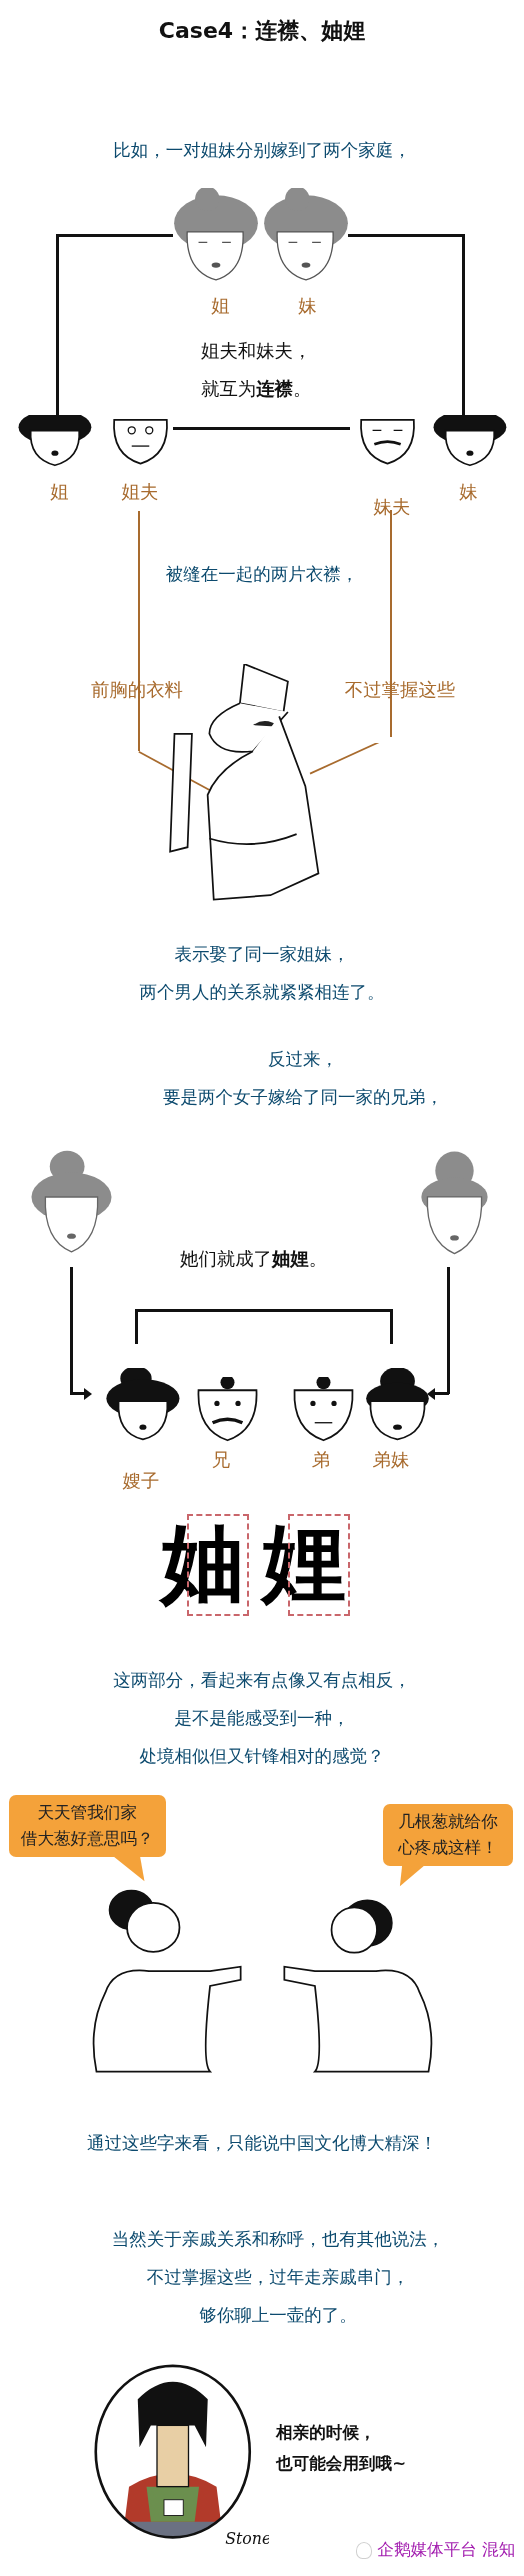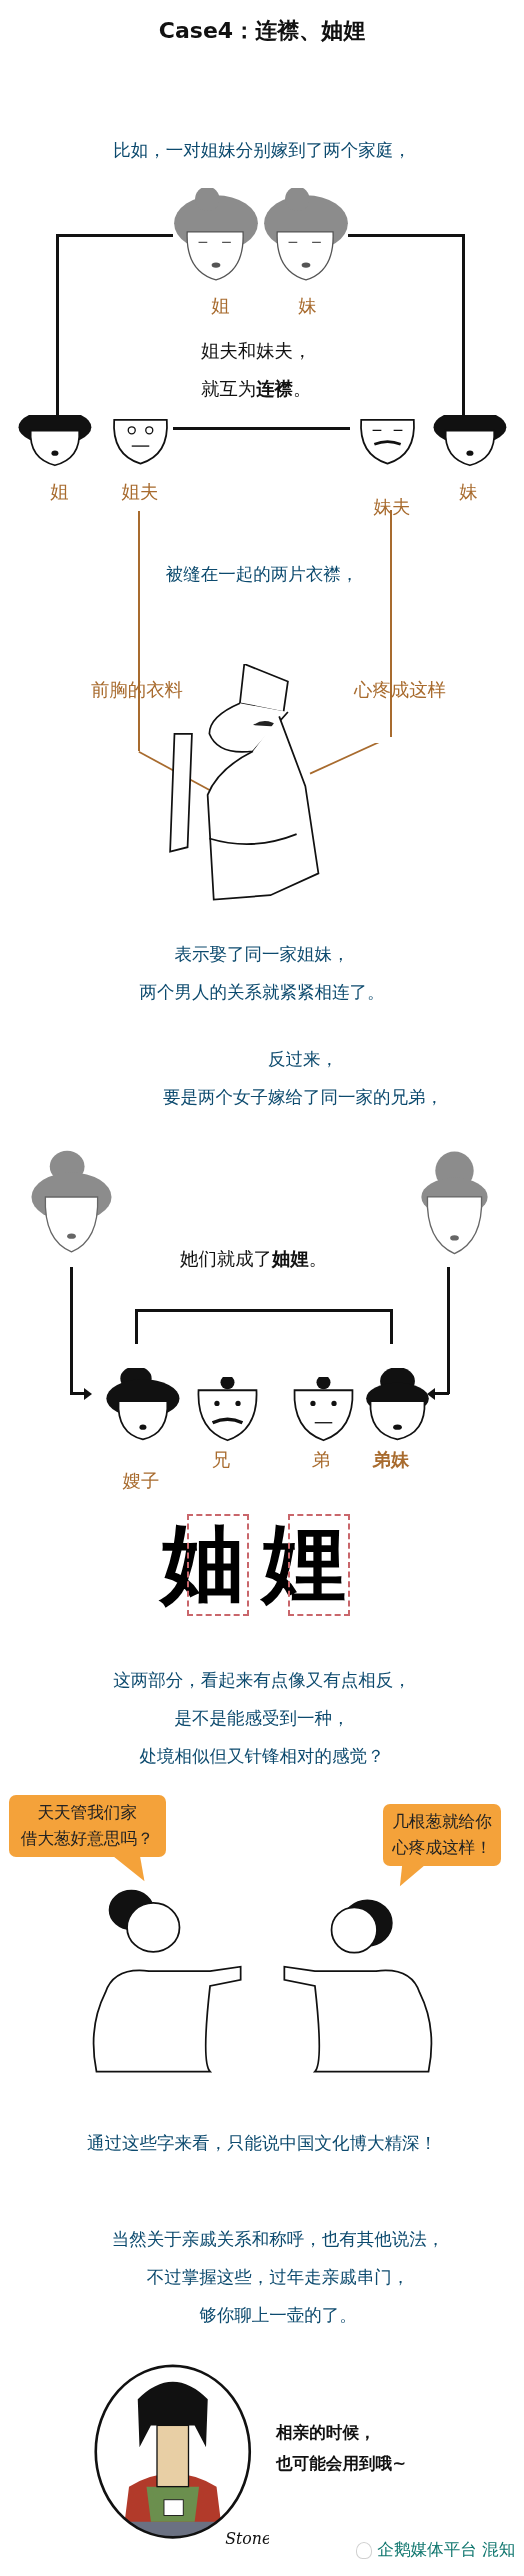--- a/index.html
+++ b/index.html
@@ -11,21 +11,21 @@
   .label { font-size:18.4px; color:#a86b2e; text-align:center; }
   .line { position:absolute; background:#111; }
   .oline { position:absolute; background:#a86b2e; }
   .arrow-down { position:absolute; width:0; height:0; border-left:6.1px solid transparent; border-right:6.1px solid transparent; border-top:8.7px solid #111; }
   .arrow-right { position:absolute; width:0; height:0; border-top:6.1px solid transparent; border-bottom:6.1px solid transparent; border-left:8.7px solid #111; }
   .arrow-left { position:absolute; width:0; height:0; border-top:6.1px solid transparent; border-bottom:6.1px solid transparent; border-right:8.7px solid #111; }
   .face { position:absolute; }
   .bubble { position:absolute; background:#f4a23a; border-radius:7px; font-size:16.6px; line-height:26px; text-align:center; color:#222; padding:5.2px 0; }
   .big-char { position:absolute; font-size:84px; font-weight:bold; color:#000; line-height:1; }
   .dash-box { position:absolute; border:2.6px dashed #c9666b; }
-  .watermark { position:absolute; right:8.7px; top:2539px; font-size:16.6px; color:#0f766e; }
+  .watermark { position:absolute; right:8.7px; top:2539px; font-size:16.6px; color:#a21caf; }
 </style>
 </head>
 <body>
 
 <div class="abs title">Case4：连襟、妯娌</div>
 
 <div class="abs para" style="top:131px;">比如，一对姐妹分别嫁到了两个家庭，</div>
 
 <svg class="face" style="left:168px;top:188px;" width="96" height="101" viewBox="0 0 110 115">
   <ellipse cx="55" cy="40" rx="48" ry="32" fill="#8c8c8c"></ellipse>
@@ -88,21 +88,21 @@
 <svg class="abs" style="left:131px;top:743px;" width="262" height="70" viewBox="0 0 300 80">
   <line x1="9" y1="10" x2="120" y2="70" stroke="#a86b2e" stroke-width="2"></line>
   <line x1="297" y1="-7" x2="205" y2="35" stroke="#a86b2e" stroke-width="2"></line>
 </svg>
 
 <div class="abs para" style="top:555px;font-size:17.5px;">
   <div>被缝在一起的两片衣襟，</div>
 </div>
 
 <div class="abs label" style="left:80px;top:677px;width:114px;">前胸的衣料</div>
-<div class="abs label" style="left:343px;top:677px;width:114px;">心疼成这样</div>
+<div class="abs label" style="left:343px;top:677px;width:114px;">不过掌握这些</div>
 
 <svg class="abs" style="left:157px;top:664px;" width="192" height="253" viewBox="0 0 220 290">
   <path d="M100 0 L150 20 L145 55 L95 45 Z" fill="#fff" stroke="#111" stroke-width="2"></path>
   <path d="M95 45 Q60 60 60 80 Q70 105 110 100 L150 55" fill="#fff" stroke="#111" stroke-width="2"></path>
   <path d="M110 70 Q125 60 140 72" fill="#222"></path>
   <path d="M140 60 L170 140 L185 240 L130 265 L65 270 L58 150 Q70 120 110 100" fill="#fff" stroke="#111" stroke-width="2"></path>
   <path d="M20 80 L40 80 L35 210 L15 215 Z" fill="#fff" stroke="#111" stroke-width="2"></path>
   <path d="M60 200 Q110 215 160 195" stroke="#111" stroke-width="2" fill="none"></path>
 </svg>
 
@@ -166,41 +166,41 @@
 <svg class="face" style="left:358px;top:1368px;" width="79" height="74" viewBox="0 0 90 85">
   <ellipse cx="45" cy="15" rx="20" ry="16" fill="#111"></ellipse>
   <ellipse cx="45" cy="35" rx="36" ry="18" fill="#111"></ellipse>
   <path d="M14 38 Q12 75 45 82 Q78 75 76 38 Z" fill="#fff" stroke="#111" stroke-width="2"></path>
   <ellipse cx="45" cy="68" rx="5" ry="3" fill="#111"></ellipse>
 </svg>
 
 <div class="abs label" style="left:115px;top:1468px;width:52px;">嫂子</div>
 <div class="abs label" style="left:208px;top:1447px;width:26px;">兄</div>
 <div class="abs label" style="left:308px;top:1447px;width:26px;">弟</div>
-<div class="abs label" style="left:365px;top:1447px;width:52px;font-weight:bold;">弟妹</div>
+<div class="abs label" style="left:365px;top:1447px;width:52px;">弟妹</div>
 
 <div class="big-char" style="left:161px;top:1521px;">妯</div>
 <div class="big-char" style="left:262px;top:1521px;">娌</div>
 <div class="dash-box" style="left:187px;top:1514px;width:58px;height:98px;"></div>
 <div class="dash-box" style="left:288px;top:1514px;width:58px;height:98px;"></div>
 
 <div class="abs para" style="top:1661px;">
   <div>这两部分，看起来有点像又有点相反，</div>
   <div>是不是能感受到一种，</div>
   <div>处境相似但又针锋相对的感觉？</div>
 </div>
 
 <div class="bubble" style="left:8.7px;top:1795px;width:157px;">
   <div>天天管我们家</div>
   <div>借大葱好意思吗？</div>
 </div>
 <svg class="abs" style="left:114px;top:1857px;" width="35" height="26" viewBox="0 0 40 30">
     <polygon points="0,0 30,0 35,28" fill="#f4a23a"></polygon>
   </svg>
-<div class="bubble" style="left:383px;top:1804px;width:118px;">
+<div class="bubble" style="left:383px;top:1804px;width:130px;">
   <div>几根葱就给你</div>
   <div>心疼成这样！</div>
 </div>
 <svg class="abs" style="left:398px;top:1862px;" width="35" height="26" viewBox="0 0 40 30">
     <polygon points="5,0 35,0 2,28" fill="#f4a23a"></polygon>
   </svg>
 
 <svg class="abs" style="left:79px;top:1888px;" width="367" height="188" viewBox="0 0 420 215">
   <g stroke="#111" stroke-width="2" fill="#fff">
     <ellipse cx="60" cy="25" rx="25" ry="22" fill="#111"></ellipse>

